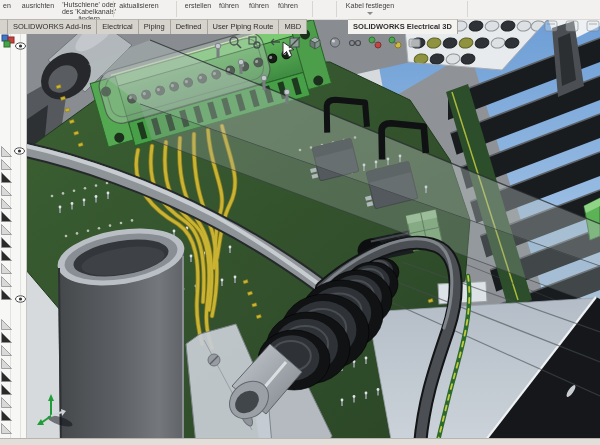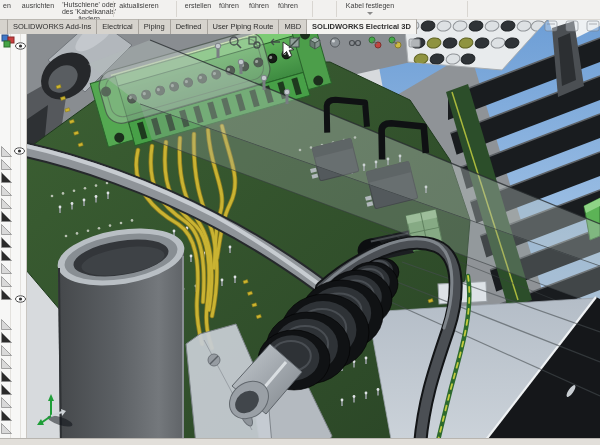--- a/index.html
+++ b/index.html
@@ -9,21 +9,21 @@
   .ribbon{position:absolute;top:0;left:0;width:600px;height:19px;background:#f2f1ef;
           border-bottom:1px solid #dcd9d4;z-index:5;}
   .rbtn{position:absolute;top:2px;text-align:center;font-size:7px;line-height:7px;color:#3c3c3c;cursor:default;}
   .rsep{position:absolute;top:1px;width:1px;height:16px;background:#d9d6d1;}
   .rdrop{position:absolute;width:0;height:0;border-left:3px solid transparent;border-right:3px solid transparent;border-top:3px solid #8a8a8a;}
   
   .tabs{position:absolute;top:19px;left:0;height:26px;display:flex;z-index:5;border-radius:6px;}
   .tab{height:14px;line-height:14px;font-size:7.5px;color:#2e2e2e;padding:0 5px;
        background:#d6d3cd;border-right:1px solid #a8a49e;border-top:1px solid #bab7b1;white-space:nowrap;}
   .tab.sliver{width:7px;padding:0;}
-  .tab.active{background:#f4f3f0;font-weight:bold;border-top:1px solid #cac7c1;}
+  .tab.active{background:#f4f3f0;font-weight:bold;border-top:1px solid #cac7c1;margin-left:41px;}
   
   .leftpanel{position:absolute;top:33px;left:0;width:26px;height:405px;background:#f7f7f6;
              border-right:1px solid #c9c6c1;z-index:4;}
   .lp-vline{position:absolute;top:0;width:1px;height:405px;background:#e3e1dd;}
   .lp-row{position:absolute;left:1px;width:11px;height:11px;}
   .lp-eye{position:absolute;width:11px;height:8px;}
   .lp-top{position:absolute;left:1px;top:1px;width:14px;height:14px;}
   
   .bottombar{position:absolute;top:438px;left:0;width:600px;height:7px;background:#e2dfda;
              border-top:1px solid #b8b5b0;z-index:6;}

